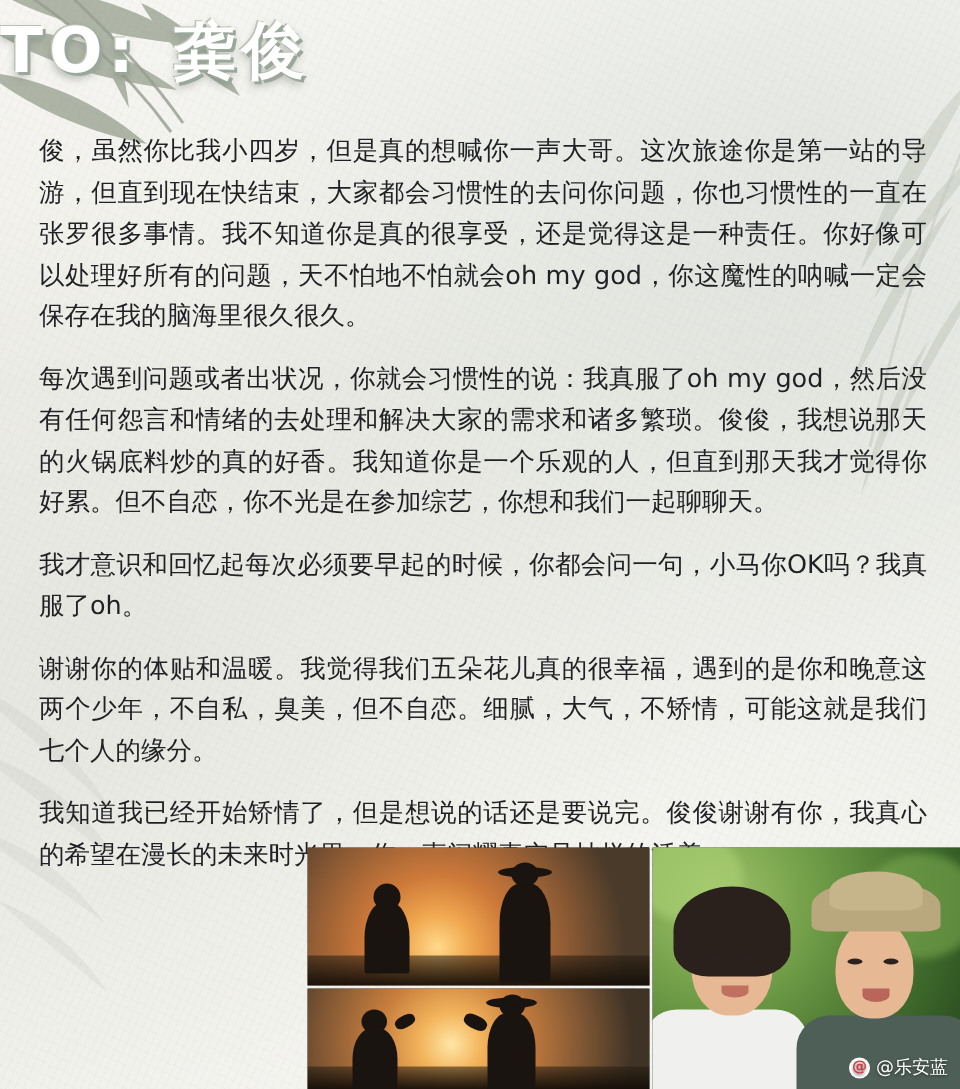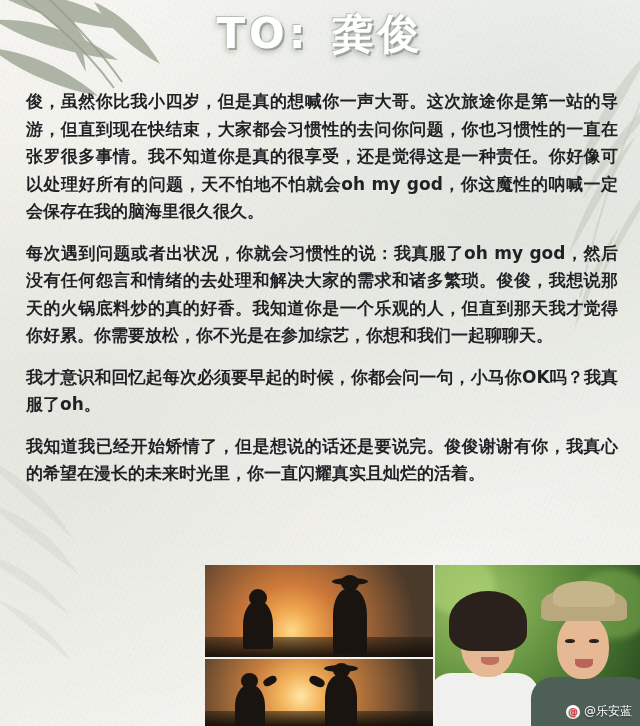--- a/index.html
+++ b/index.html
@@ -60,21 +60,20 @@
     height: 230px;
     opacity: 0.22;
     pointer-events: none;
   }
 
   .title {
     position: absolute;
     top: 6px;
     left: 0;
     width: 640px;
-    text-align: center;
     font-family: "DejaVu Sans", sans-serif;
     font-weight: bold;
     font-size: 42px;
     letter-spacing: 4px;
     color: #ffffff;
     text-shadow:
       2px 2px 0 #9aa79a,
       -1px -1px 0 #b9c2b4,
       0 3px 6px rgba(90,100,90,0.45);
     z-index: 5;
@@ -88,21 +87,20 @@
     width: 592px;
     z-index: 4;
     font-family: "DejaVu Sans", "Liberation Sans", sans-serif;
     font-size: 17px;
     line-height: 1.62;
     color: #1f2124;
     text-align: justify;
   }
   .para {
     margin: 0 0 14px 0;
-    font-weight: bold;
   }
 
   .photos {
     position: absolute;
     left: 205px;
     top: 565px;
     width: 435px;
     height: 161px;
     z-index: 6;
   }
@@ -230,22 +228,23 @@
       <path d="M18,164 C48,176 74,198 92,226 C66,204 40,184 18,164 Z"></path>
     </g>
   </svg>
 
   <div class="title">
     <span class="to">TO:</span><span>龚俊</span>
   </div>
 
   <div class="letter">
     <p class="para">俊，虽然你比我小四岁，但是真的想喊你一声大哥。这次旅途你是第一站的导游，但直到现在快结束，大家都会习惯性的去问你问题，你也习惯性的一直在张罗很多事情。我不知道你是真的很享受，还是觉得这是一种责任。你好像可以处理好所有的问题，天不怕地不怕就会oh my god，你这魔性的呐喊一定会保存在我的脑海里很久很久。</p>
-    <p class="para">每次遇到问题或者出状况，你就会习惯性的说：我真服了oh my god，然后没有任何怨言和情绪的去处理和解决大家的需求和诸多繁琐。俊俊，我想说那天的火锅底料炒的真的好香。我知道你是一个乐观的人，但直到那天我才觉得你好累。你需要放松，你不光是在参加综艺，你想和我们一起聊聊天。</p>
+    <p class="para">每次遇到问题或者出状况，你就会习惯性的说：我真服了oh my god，然后没有任何怨言和情绪的去处理和解决大家的需求和诸多繁琐。俊俊，我想说那天的火锅底料炒的真的好香。我知道你是一个乐观的人，但直到那天我才觉得你好累。但不自恋，你不光是在参加综艺，你想和我们一起聊聊天。</p>
     <p class="para">我才意识和回忆起每次必须要早起的时候，你都会问一句，小马你OK吗？我真服了oh。</p>
+    <p class="para">谢谢你的体贴和温暖。我觉得我们五朵花儿真的很幸福，遇到的是你和晚意这两个少年，不自私，臭美，但不自恋。细腻，大气，不矫情，可能这就是我们七个人的缘分。</p>
     <p class="para">我知道我已经开始矫情了，但是想说的话还是要说完。俊俊谢谢有你，我真心的希望在漫长的未来时光里，你一直闪耀真实且灿烂的活着。</p>
   </div>
 
   <div class="photos">
 
     <div class="photo p1">
       <div class="sunset"></div>
       <div class="grass"></div>
 
       <div class="sil" style="left:38px; top:36px; width:30px; height:48px; border-radius:45% 45% 6% 6%/50% 50% 5% 5%;"></div>

